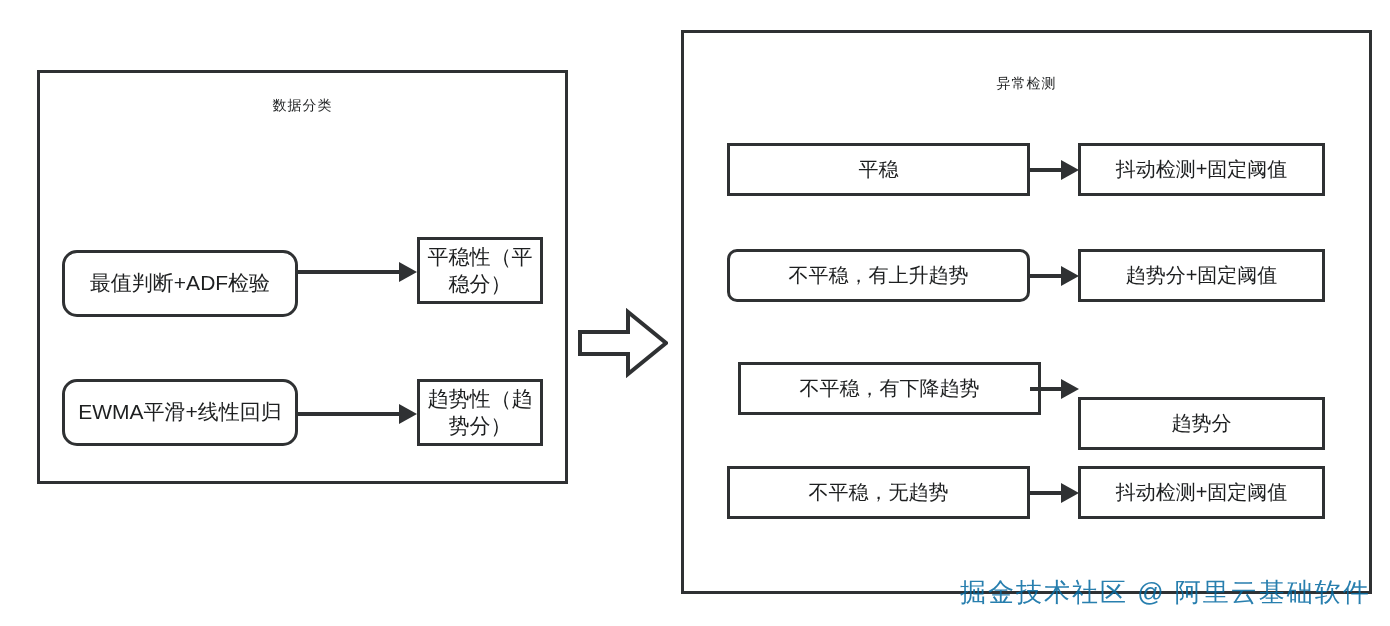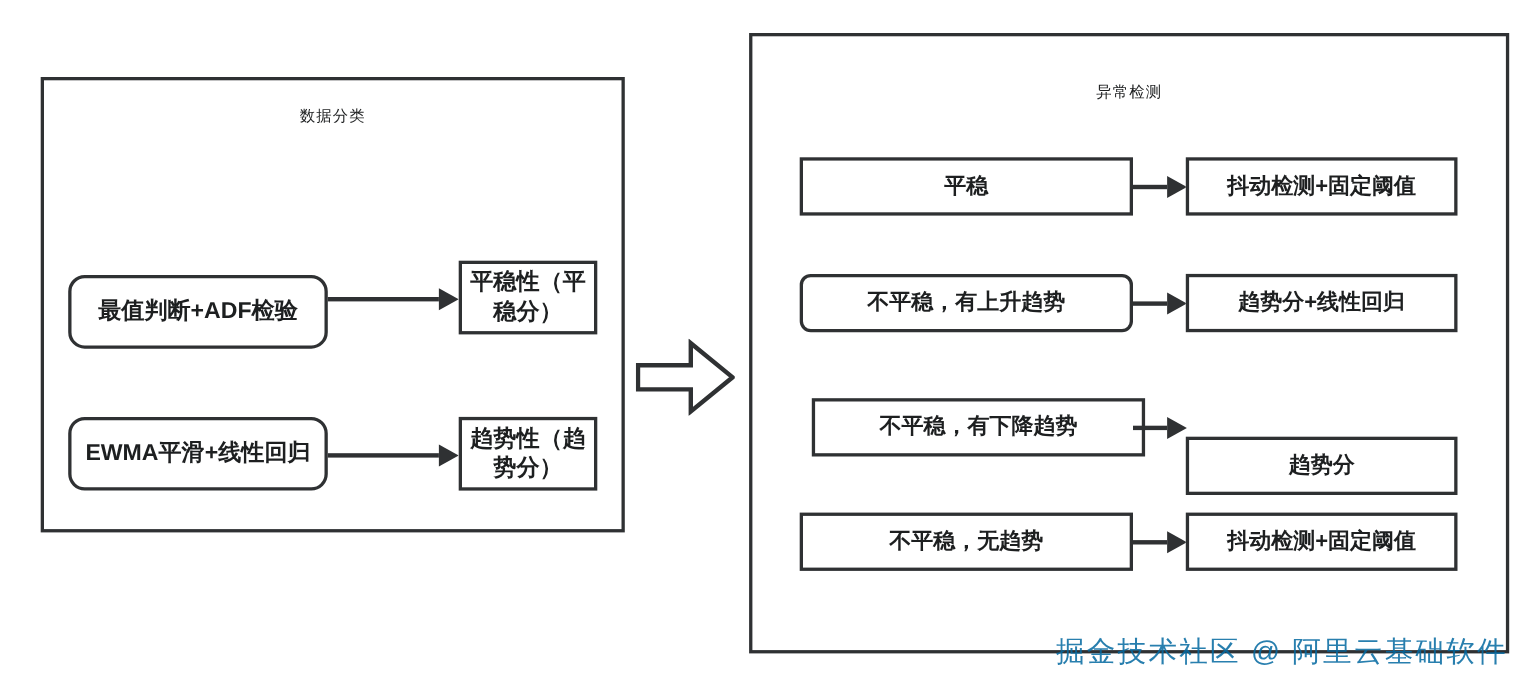--- a/index.html
+++ b/index.html
@@ -46,21 +46,20 @@
     box-sizing: border-box;
     border: 3px solid #2f3133;
     background: #ffffff;
     display: flex;
     align-items: center;
     justify-content: center;
     text-align: center;
     color: #1d1f20;
     line-height: 1.28;
     padding: 12px 6px;
-    font-weight: bold;
   }
   .node.rounded { border-radius: 15px; }
 
   .node-lg  { font-size: 21px; }
   .node-md  { font-size: 20px; }
 
   
   #node-maxadf   { left: 62px;  top: 237px; width: 236px; height: 67px; margin-top: 13px; }
   #node-stationarity { left: 417px; top: 237px; width: 126px; height: 67px; }
   #node-ewma     { left: 62px;  top: 379px; width: 236px; height: 67px; }
@@ -177,21 +176,21 @@
     <div class="shaft"></div>
     <div class="head"></div>
   </div>
   <div class="node node-md" id="node-r1-right">抖动检测+固定阈值</div>
 
   <div class="node node-md" id="node-r2-left">不平稳，有上升趋势</div>
   <div class="arrow arrow-r" id="arrow-r2">
     <div class="shaft"></div>
     <div class="head"></div>
   </div>
-  <div class="node node-md" id="node-r2-right">趋势分+线性回归</div>
+  <div class="node node-md" id="node-r2-right">趋势分+固定阈值</div>
 
   <div class="node node-md" id="node-r3-left">不平稳，有下降趋势</div>
   <div class="arrow arrow-r" id="arrow-r3">
     <div class="shaft"></div>
     <div class="head"></div>
   </div>
   <div class="node node-md" id="node-r3-right">趋势分</div>
 
   <div class="node node-md" id="node-r4-left">不平稳，无趋势</div>
   <div class="arrow arrow-r" id="arrow-r4">

